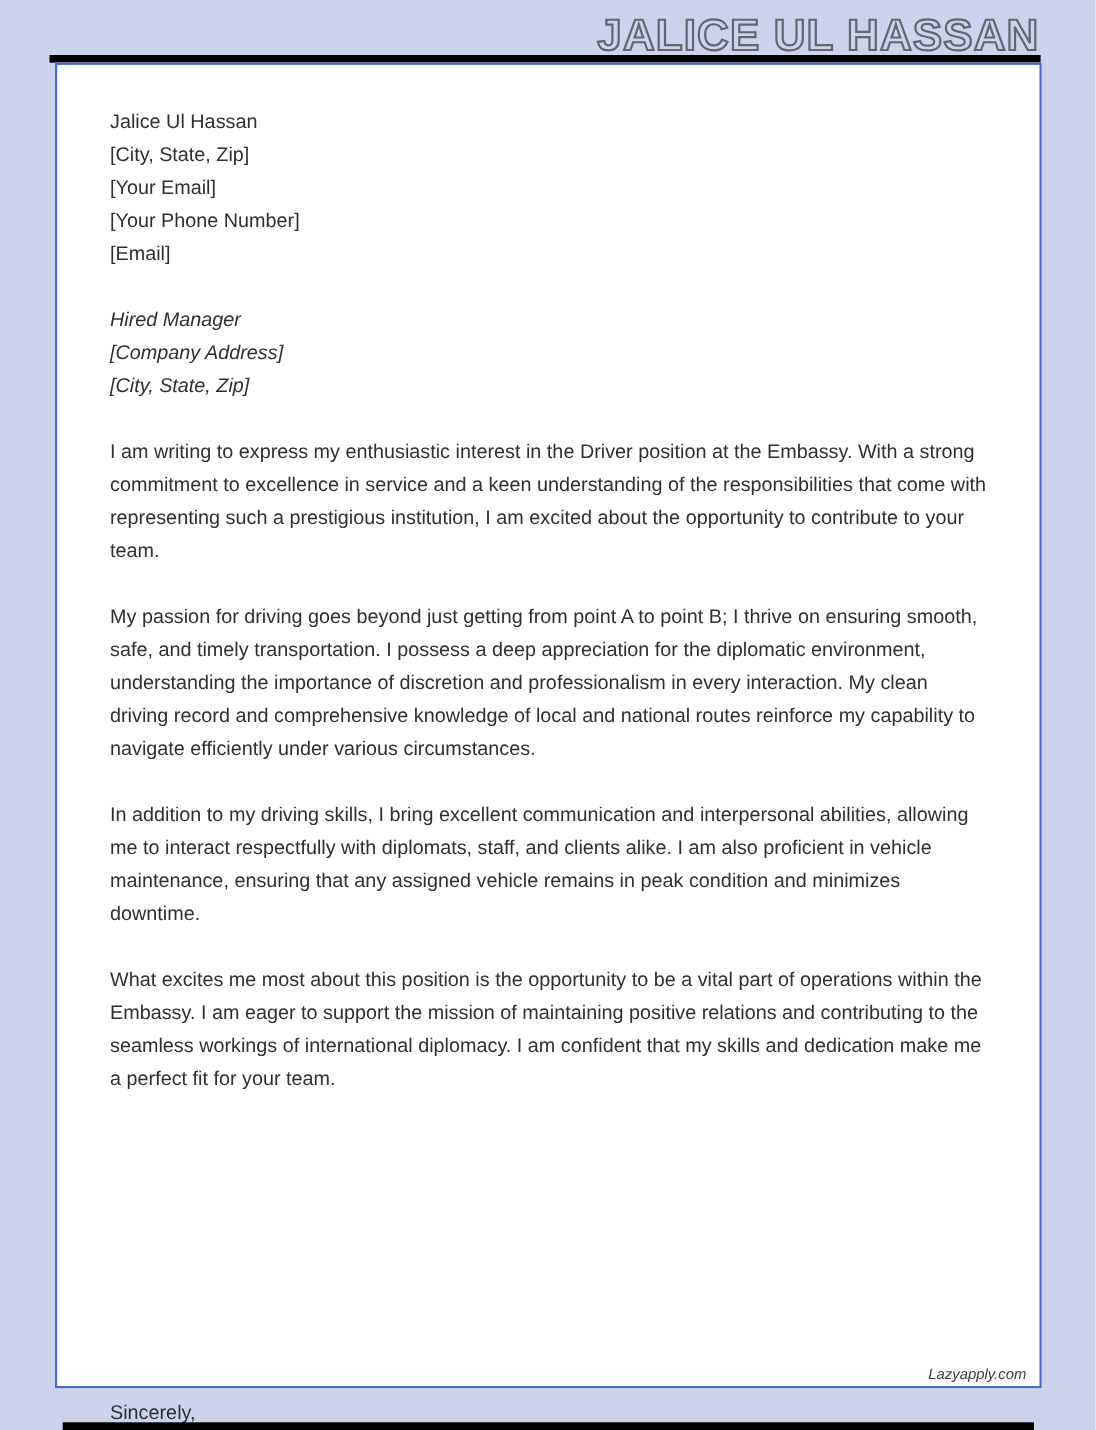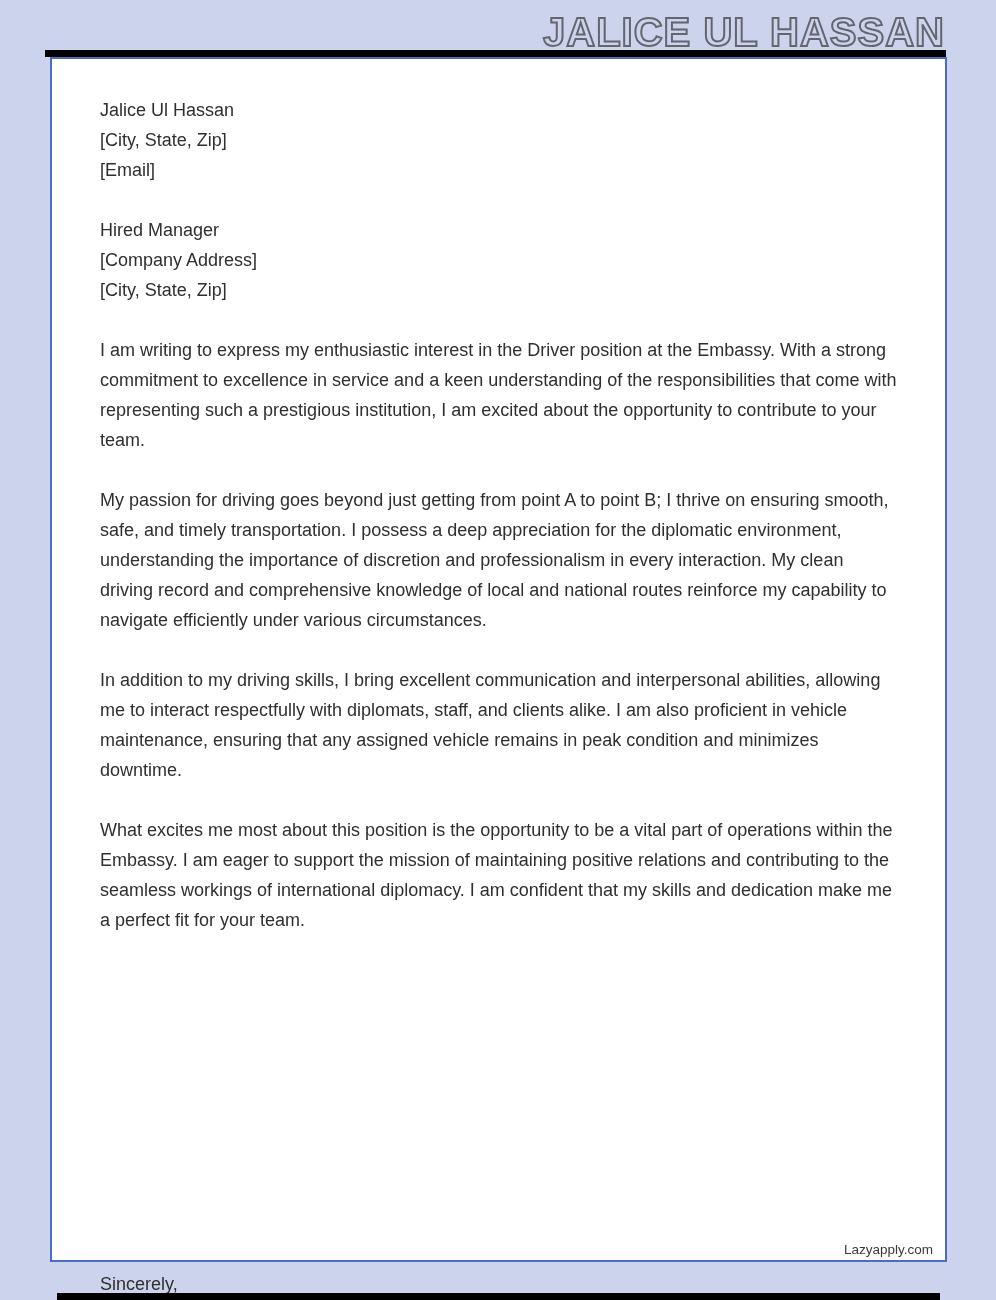--- a/index.html
+++ b/index.html
@@ -44,31 +44,32 @@
     border: 2px solid #4a6bc9;
     box-sizing: border-box;
   }
   .content {
     padding: 36px 45px 0 48px;
     font-size: 18px;
     line-height: 30px;
     color: #2f2f2f;
   }
   .block { margin: 0; }
-  .block + .block { margin-top: 30px; }
+  .block + .block { margin-top: 30px; font-style: italic; }
   .line { display: block; }
   .content p {
     margin: 30px 0 0 0;
   }
   .watermark {
     position: absolute;
     bottom: 3px;
     right: 12px;
     font-size: 13.5px;
     color: #3a3a3a;
+    font-style: italic;
   }
   .closing {
     position: absolute;
     top: 1269px;
     left: 100px;
     font-size: 18px;
     line-height: 30px;
     color: #2f2f2f;
   }
   .bottom-bar {
@@ -86,20 +87,22 @@
 <div class="header-name">JALICE UL HASSAN</div>
 
 <div class="top-bar"></div>
 
 <div class="page">
   <div class="content">
 
     <div class="block">
       <span class="line">Jalice Ul Hassan</span>
       <span class="line">[City, State, Zip]</span>
+      <span class="line">[Your Email]</span>
+      <span class="line">[Your Phone Number]</span>
       <span class="line">[Email]</span>
     </div>
 
     <div class="block">
       <span class="line">Hired Manager</span>
       <span class="line">[Company Address]</span>
       <span class="line">[City, State, Zip]</span>
     </div>
 
 

